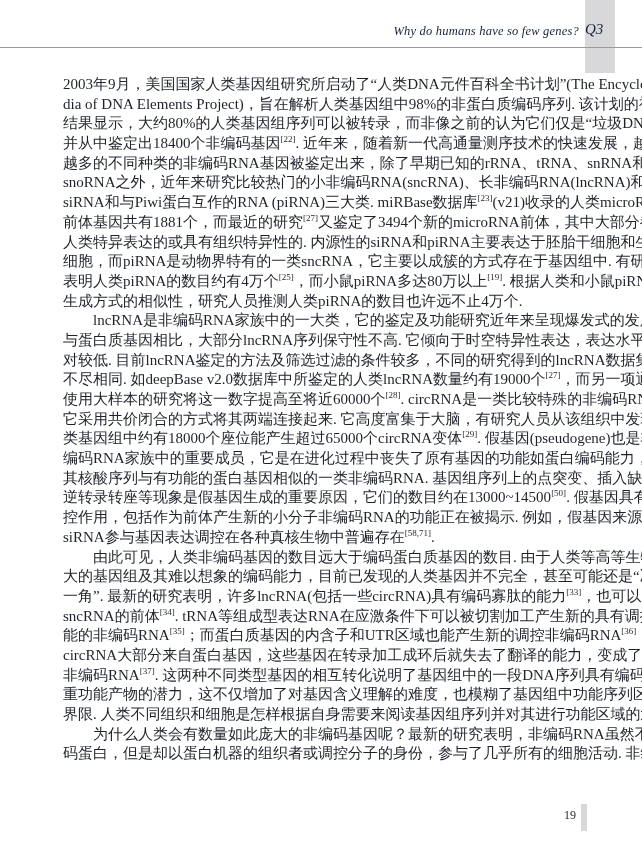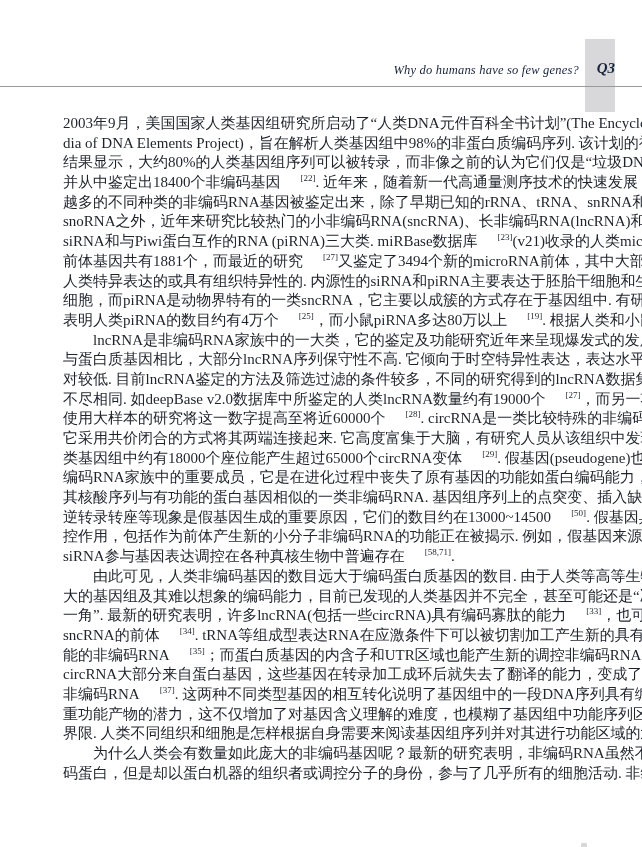--- a/index.html
+++ b/index.html
@@ -6,21 +6,20 @@
   body {
     width: 642px; height: 847px;
     background: #ffffff;
     font-family: "Liberation Serif", "DejaVu Serif", serif;
     position: relative;
     overflow: hidden;
   }
   .page {
     position: absolute; inset: 0;
     background: var(--page_bg, #ffffff);
-    margin-top: 39px;
   }
   
   .header-rule {
     position: absolute; top: 47px; left: 0;
     width: 642px; height: 1px;
     background: var(--rule, #9a9a9a);
   }
   .running-title {
     position: absolute; top: 24px; right: 63px;
     font-style: italic;
@@ -29,22 +28,22 @@
     color: var(--header_text, #17223b);
     white-space: nowrap;
   }
   .chapter-tab {
     position: absolute; top: 0; left: 585px;
     width: 30px; height: 73px;
     background: var(--tab_bg, #d8d8da);
   }
   .chapter-tab-label {
     position: absolute; top: 21px; left: 0; right: 0;
-    text-align: right;
-    font-style: italic; font-weight: bold;
+    text-align: left;
+    font-style: italic; font-weight: normal;
     font-size: 15px;
     color: var(--header_text, #17223b);
   }
   
   .body-text {
     position: absolute; top: 75px; left: 63px;
     width: 554px;
     color: var(--text, #1e222b);
     font-size: 15px;
   }
@@ -55,28 +54,26 @@
     text-align-last: justify;
     white-space: nowrap;
     overflow: visible;
   }
   .text-line.para-end { text-align-last: left; }
   .text-line.indent { text-indent: 2em; }
   .text-line sup {
     font-size: 9px;
     line-height: 0;
     vertical-align: super;
-    padding-left: 20px;
   }
   
   .page-number {
-    position: absolute; top: 808px; right: 77px;
+    position: absolute; top: 808px; right: 66px;
     font-size: 12px;
     color: var(--text, #1e222b);
-    font-weight: bold;
   }
   .page-number-bar {
     position: absolute; top: 804px; left: 581px;
     width: 6px; height: 27px;
     background: var(--tab_bg, #d8d8da);
   }
 </style>
 </head>
 <body>
 
@@ -96,20 +93,21 @@
       <div class="text-line">dia of DNA Elements Project)，旨在解析人类基因组中98%的非蛋白质编码序列. 该计划的初步</div>
       <div class="text-line">结果显示，大约80%的人类基因组序列可以被转录，而非像之前的认为它们仅是“垃圾DNA”，</div>
       <div class="text-line">并从中鉴定出18400个非编码基因<sup>[22]</sup>. 近年来，随着新一代高通量测序技术的快速发展，越来</div>
       <div class="text-line">越多的不同种类的非编码RNA基因被鉴定出来，除了早期已知的rRNA、tRNA、snRNA和</div>
       <div class="text-line">snoRNA之外，近年来研究比较热门的小非编码RNA(sncRNA)、长非编码RNA(lncRNA)和环状</div>
       <div class="text-line">siRNA和与Piwi蛋白互作的RNA (piRNA)三大类. miRBase数据库<sup>[23]</sup>(v21)收录的人类microRNA</div>
       <div class="text-line">前体基因共有1881个，而最近的研究<sup>[27]</sup>又鉴定了3494个新的microRNA前体，其中大部分都是</div>
       <div class="text-line">人类特异表达的或具有组织特异性的. 内源性的siRNA和piRNA主要表达于胚胎干细胞和生殖</div>
       <div class="text-line">细胞，而piRNA是动物界特有的一类sncRNA，它主要以成簇的方式存在于基因组中. 有研究</div>
       <div class="text-line">表明人类piRNA的数目约有4万个<sup>[25]</sup>，而小鼠piRNA多达80万以上<sup>[19]</sup>. 根据人类和小鼠piRNA</div>
+      <div class="text-line para-end">生成方式的相似性，研究人员推测人类piRNA的数目也许远不止4万个.</div>
       <div class="text-line indent">lncRNA是非编码RNA家族中的一大类，它的鉴定及功能研究近年来呈现爆发式的发展.</div>
       <div class="text-line">与蛋白质基因相比，大部分lncRNA序列保守性不高. 它倾向于时空特异性表达，表达水平相</div>
       <div class="text-line">对较低. 目前lncRNA鉴定的方法及筛选过滤的条件较多，不同的研究得到的lncRNA数据集也</div>
       <div class="text-line">不尽相同. 如deepBase v2.0数据库中所鉴定的人类lncRNA数量约有19000个<sup>[27]</sup>，而另一项通过</div>
       <div class="text-line">使用大样本的研究将这一数字提高至将近60000个<sup>[28]</sup>. circRNA是一类比较特殊的非编码RNA，</div>
       <div class="text-line">它采用共价闭合的方式将其两端连接起来. 它高度富集于大脑，有研究人员从该组织中发现人</div>
       <div class="text-line">类基因组中约有18000个座位能产生超过65000个circRNA变体<sup>[29]</sup>. 假基因(pseudogene)也是非</div>
       <div class="text-line">编码RNA家族中的重要成员，它是在进化过程中丧失了原有基因的功能如蛋白编码能力，但</div>
       <div class="text-line">其核酸序列与有功能的蛋白基因相似的一类非编码RNA. 基因组序列上的点突变、插入缺失、</div>
       <div class="text-line">逆转录转座等现象是假基因生成的重要原因，它们的数目约在13000~14500<sup>[50]</sup>. 假基因具有调</div>

